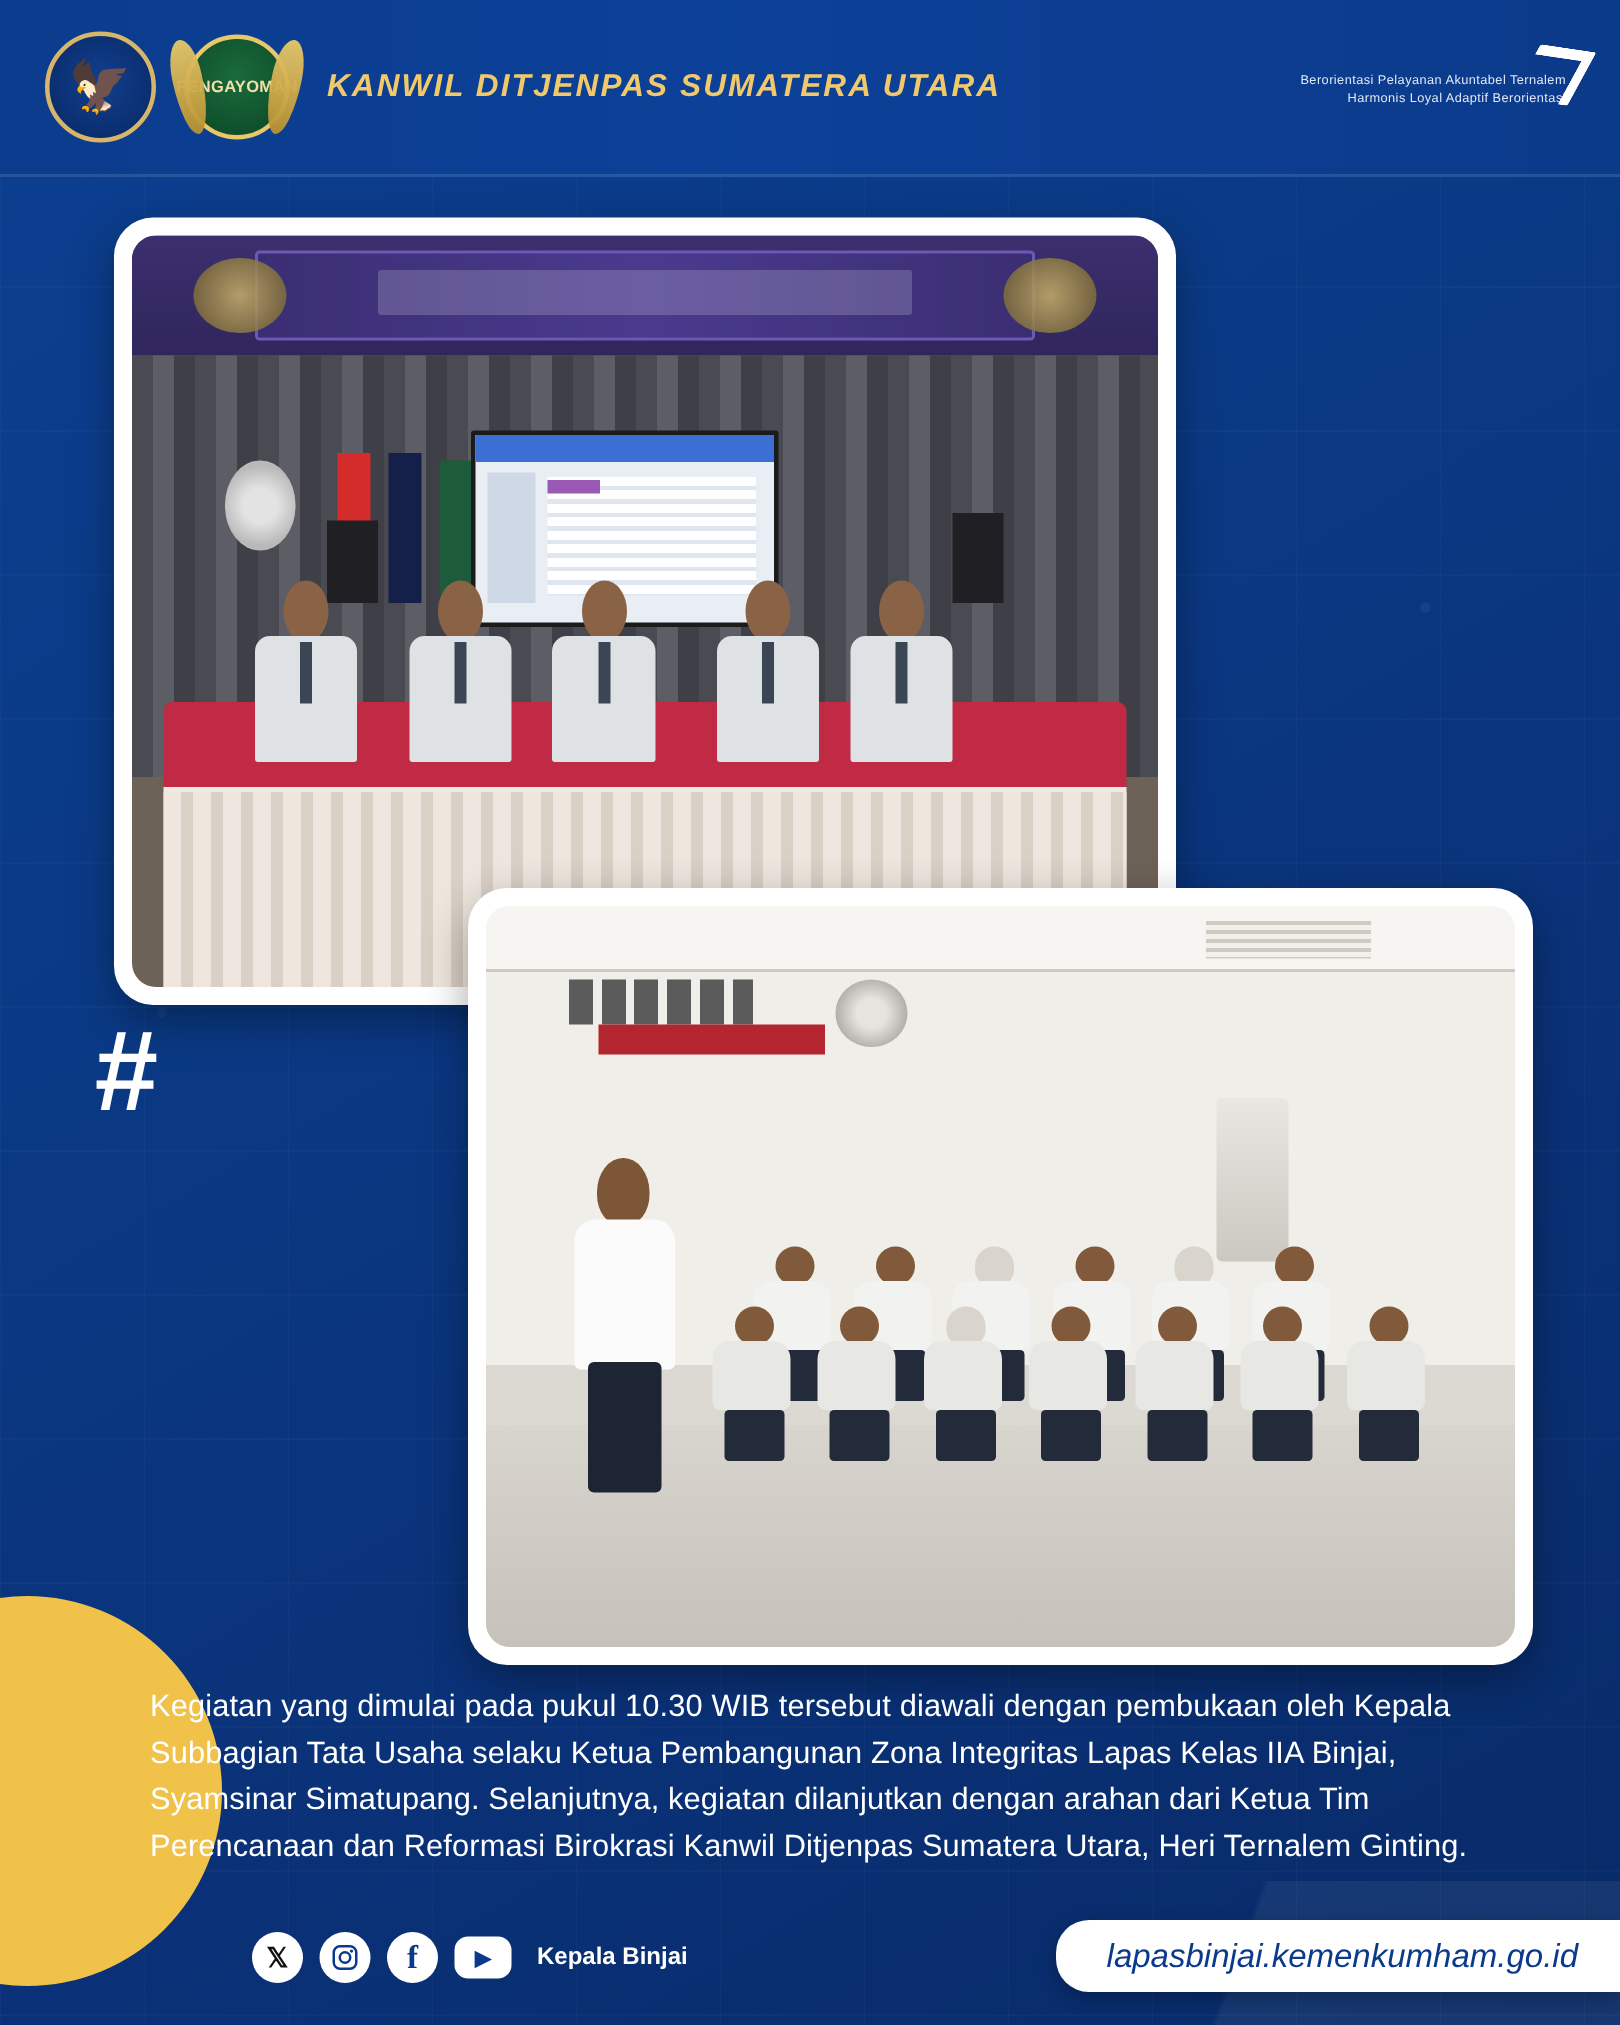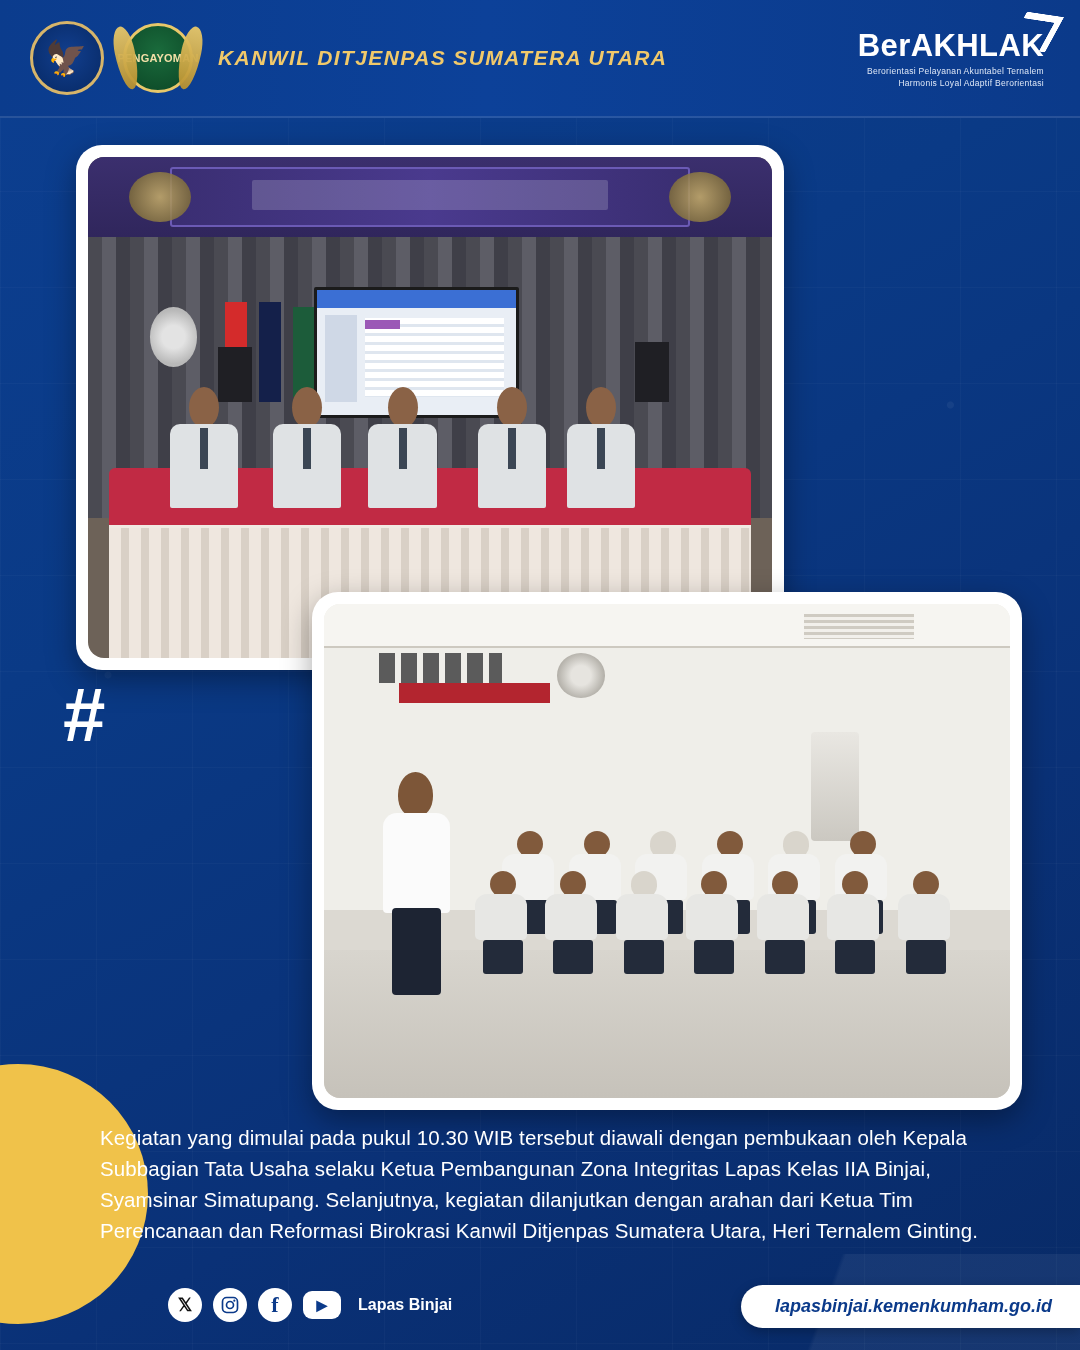--- a/index.html
+++ b/index.html
@@ -240,21 +240,21 @@
   .sicon.x { background:#ffffff; color:#111; font-size:18px; }
   .sicon.ig { background:#ffffff; color:#0b3a8a; }
   .sicon.fb { background:#ffffff; color:#0b3a8a; font-size:22px; font-family:"Liberation Serif",serif; }
   .sicon.yt { background:#ffffff; color:#0b3a8a; border-radius:9px; width:38px; height:28px; font-size:14px; }
   .social-label {
     color: #ffffff; font-size: 16px; font-weight: bold; margin-left: 6px;
   }
   .website {
     position: absolute; right: 0; bottom: 22px;
     background: #ffffff; color: #0b3a8a;
-    font-size: 18px; font-weight: bold; font-style: italic;
+    font-size: 22px; font-weight: normal; font-style: italic;
     padding: 11px 28px 11px 34px;
     border-radius: 22px 0 0 22px;
     box-shadow: 0 4px 12px rgba(0,0,0,.25);
   }
   .footer-wave {
     position:absolute; right:0; bottom:0; width:420px; height:96px;
     background: linear-gradient(110deg, rgba(255,255,255,0) 40%, rgba(255,255,255,0.06) 41%);
   }
 </style>
 </head>
@@ -271,21 +271,20 @@
     <div class="logo-kumham">
       <div class="wreath-l"></div>
       <div class="wreath-r"></div>
       <div class="kum-circle">PENGAYOMAN</div>
     </div>
     <div class="titles">
       <div class="title-1">KANWIL DITJENPAS SUMATERA UTARA</div>
     </div>
     <div class="berakhlak">
       <div class="ber-swoosh"></div>
-      <div class="ber-main">BerAKHLAK</div>
       <div class="ber-sub1">Berorientasi Pelayanan Akuntabel Ternalem</div>
       <div class="ber-sub2">Harmonis Loyal Adaptif Berorientasi</div>
     </div>
   </div>
 
   <div class="photo" id="photo1">
     <div class="inner">
       <div class="p1">
         <div class="wallTop"></div>
         <div class="banner"></div>
@@ -386,17 +385,17 @@
       <div class="sicon x">𝕏</div>
       <div class="sicon ig">
         <svg width="20" height="20" viewBox="0 0 24 24" aria-hidden="true">
           <rect x="3" y="3" width="18" height="18" rx="5" fill="none" stroke="#0b3a8a" stroke-width="2"></rect>
           <circle cx="12" cy="12" r="4.2" fill="none" stroke="#0b3a8a" stroke-width="2"></circle>
           <circle cx="17.2" cy="6.8" r="1.3" fill="#0b3a8a"></circle>
         </svg>
       </div>
       <div class="sicon fb">f</div>
       <div class="sicon yt">▶</div>
-      <div class="social-label">Lapas Binjai</div>
+      <div class="social-label">Kepala Binjai</div>
     </div>
     <div class="website">lapasbinjai.kemenkumham.go.id</div>
   </div>
 </div>
 
 </body></html>

